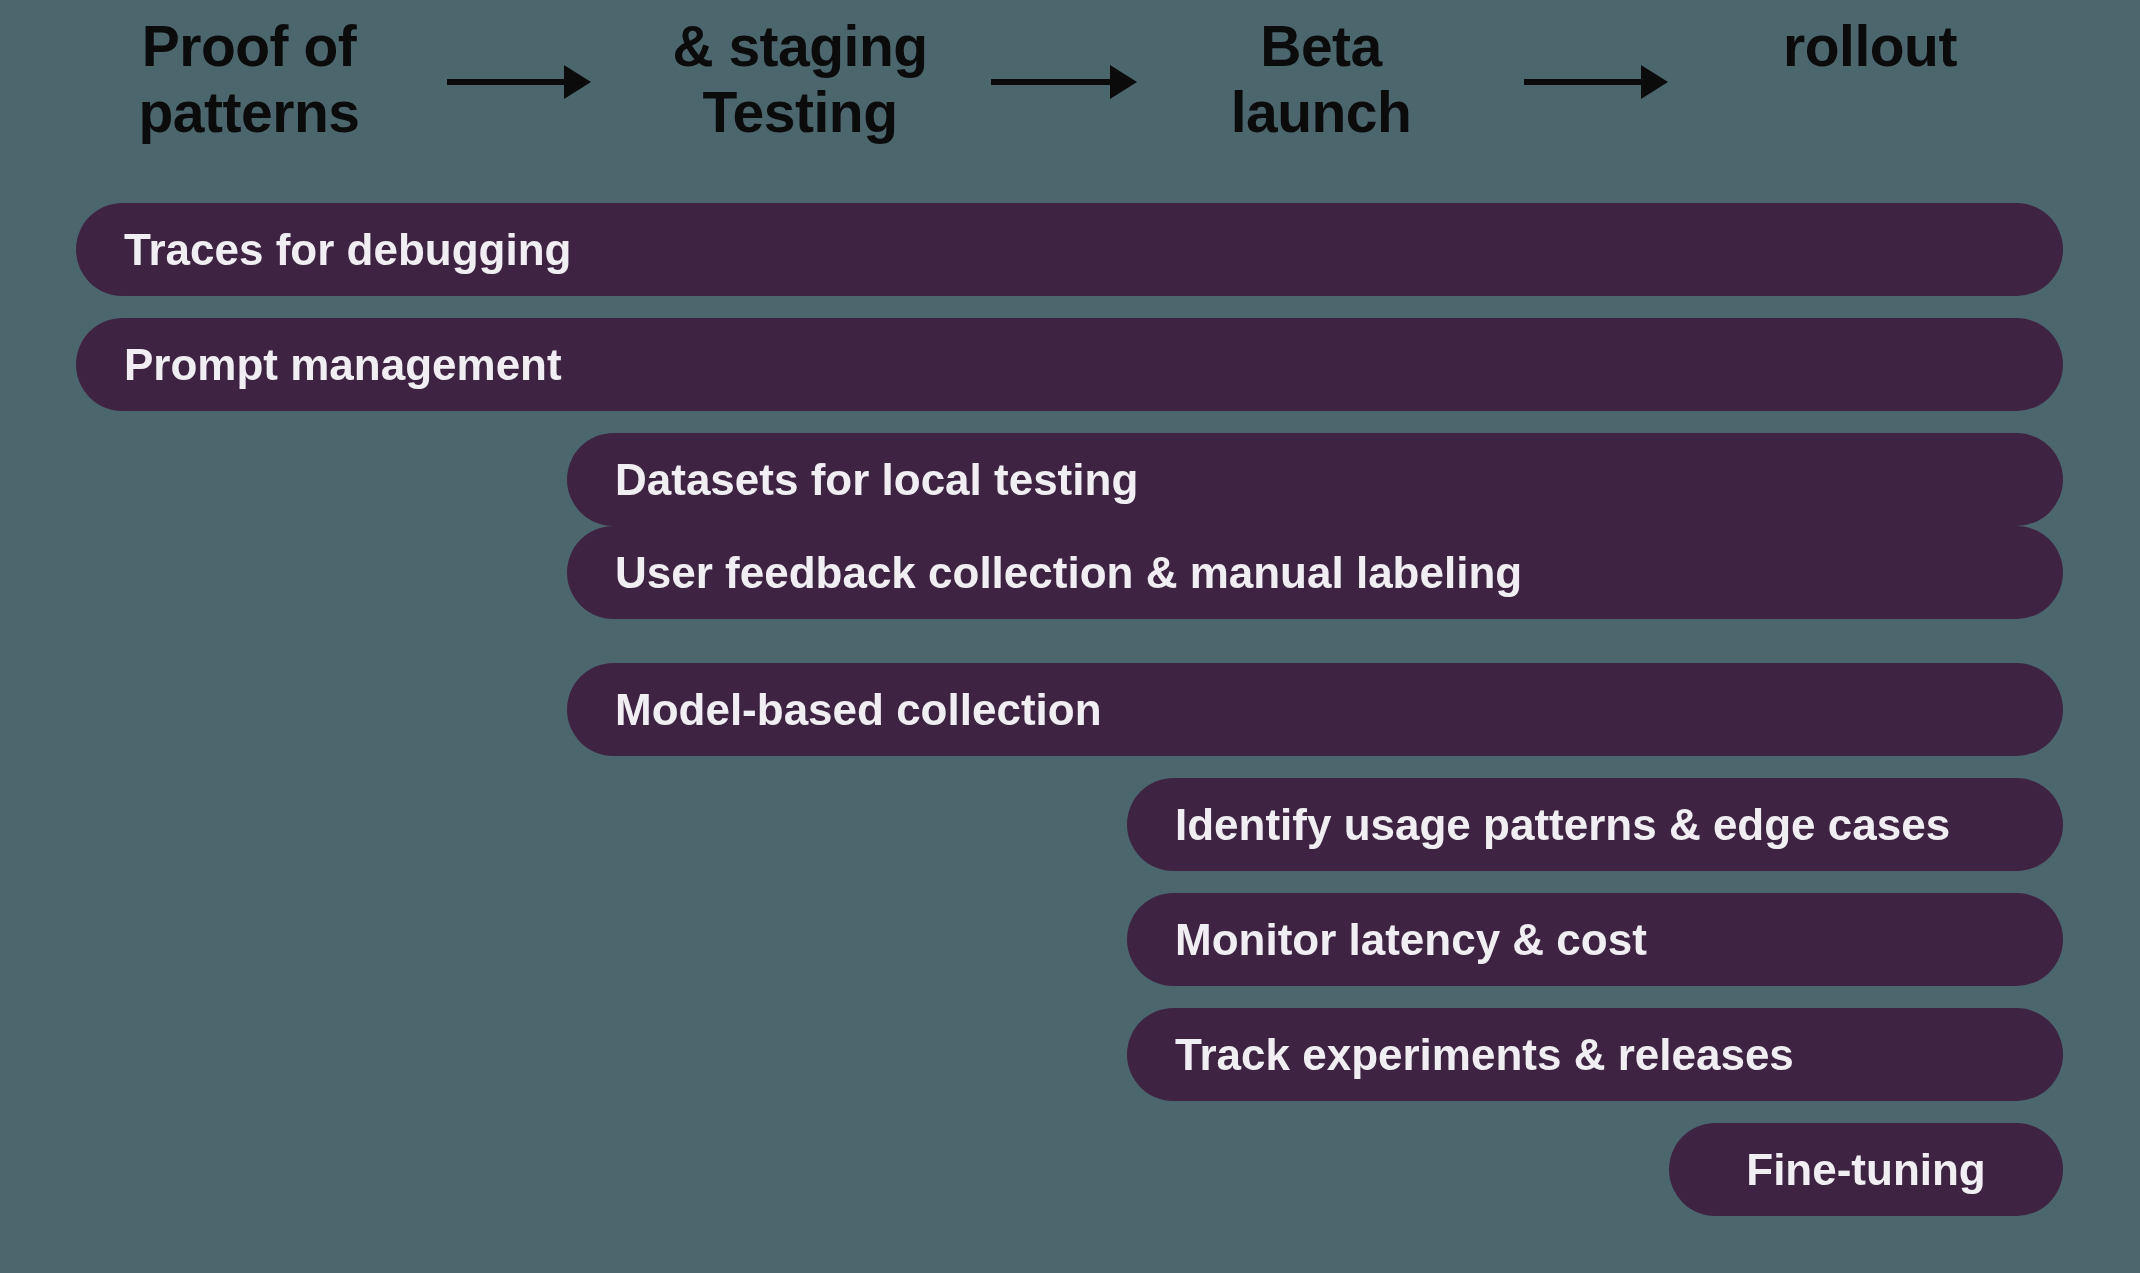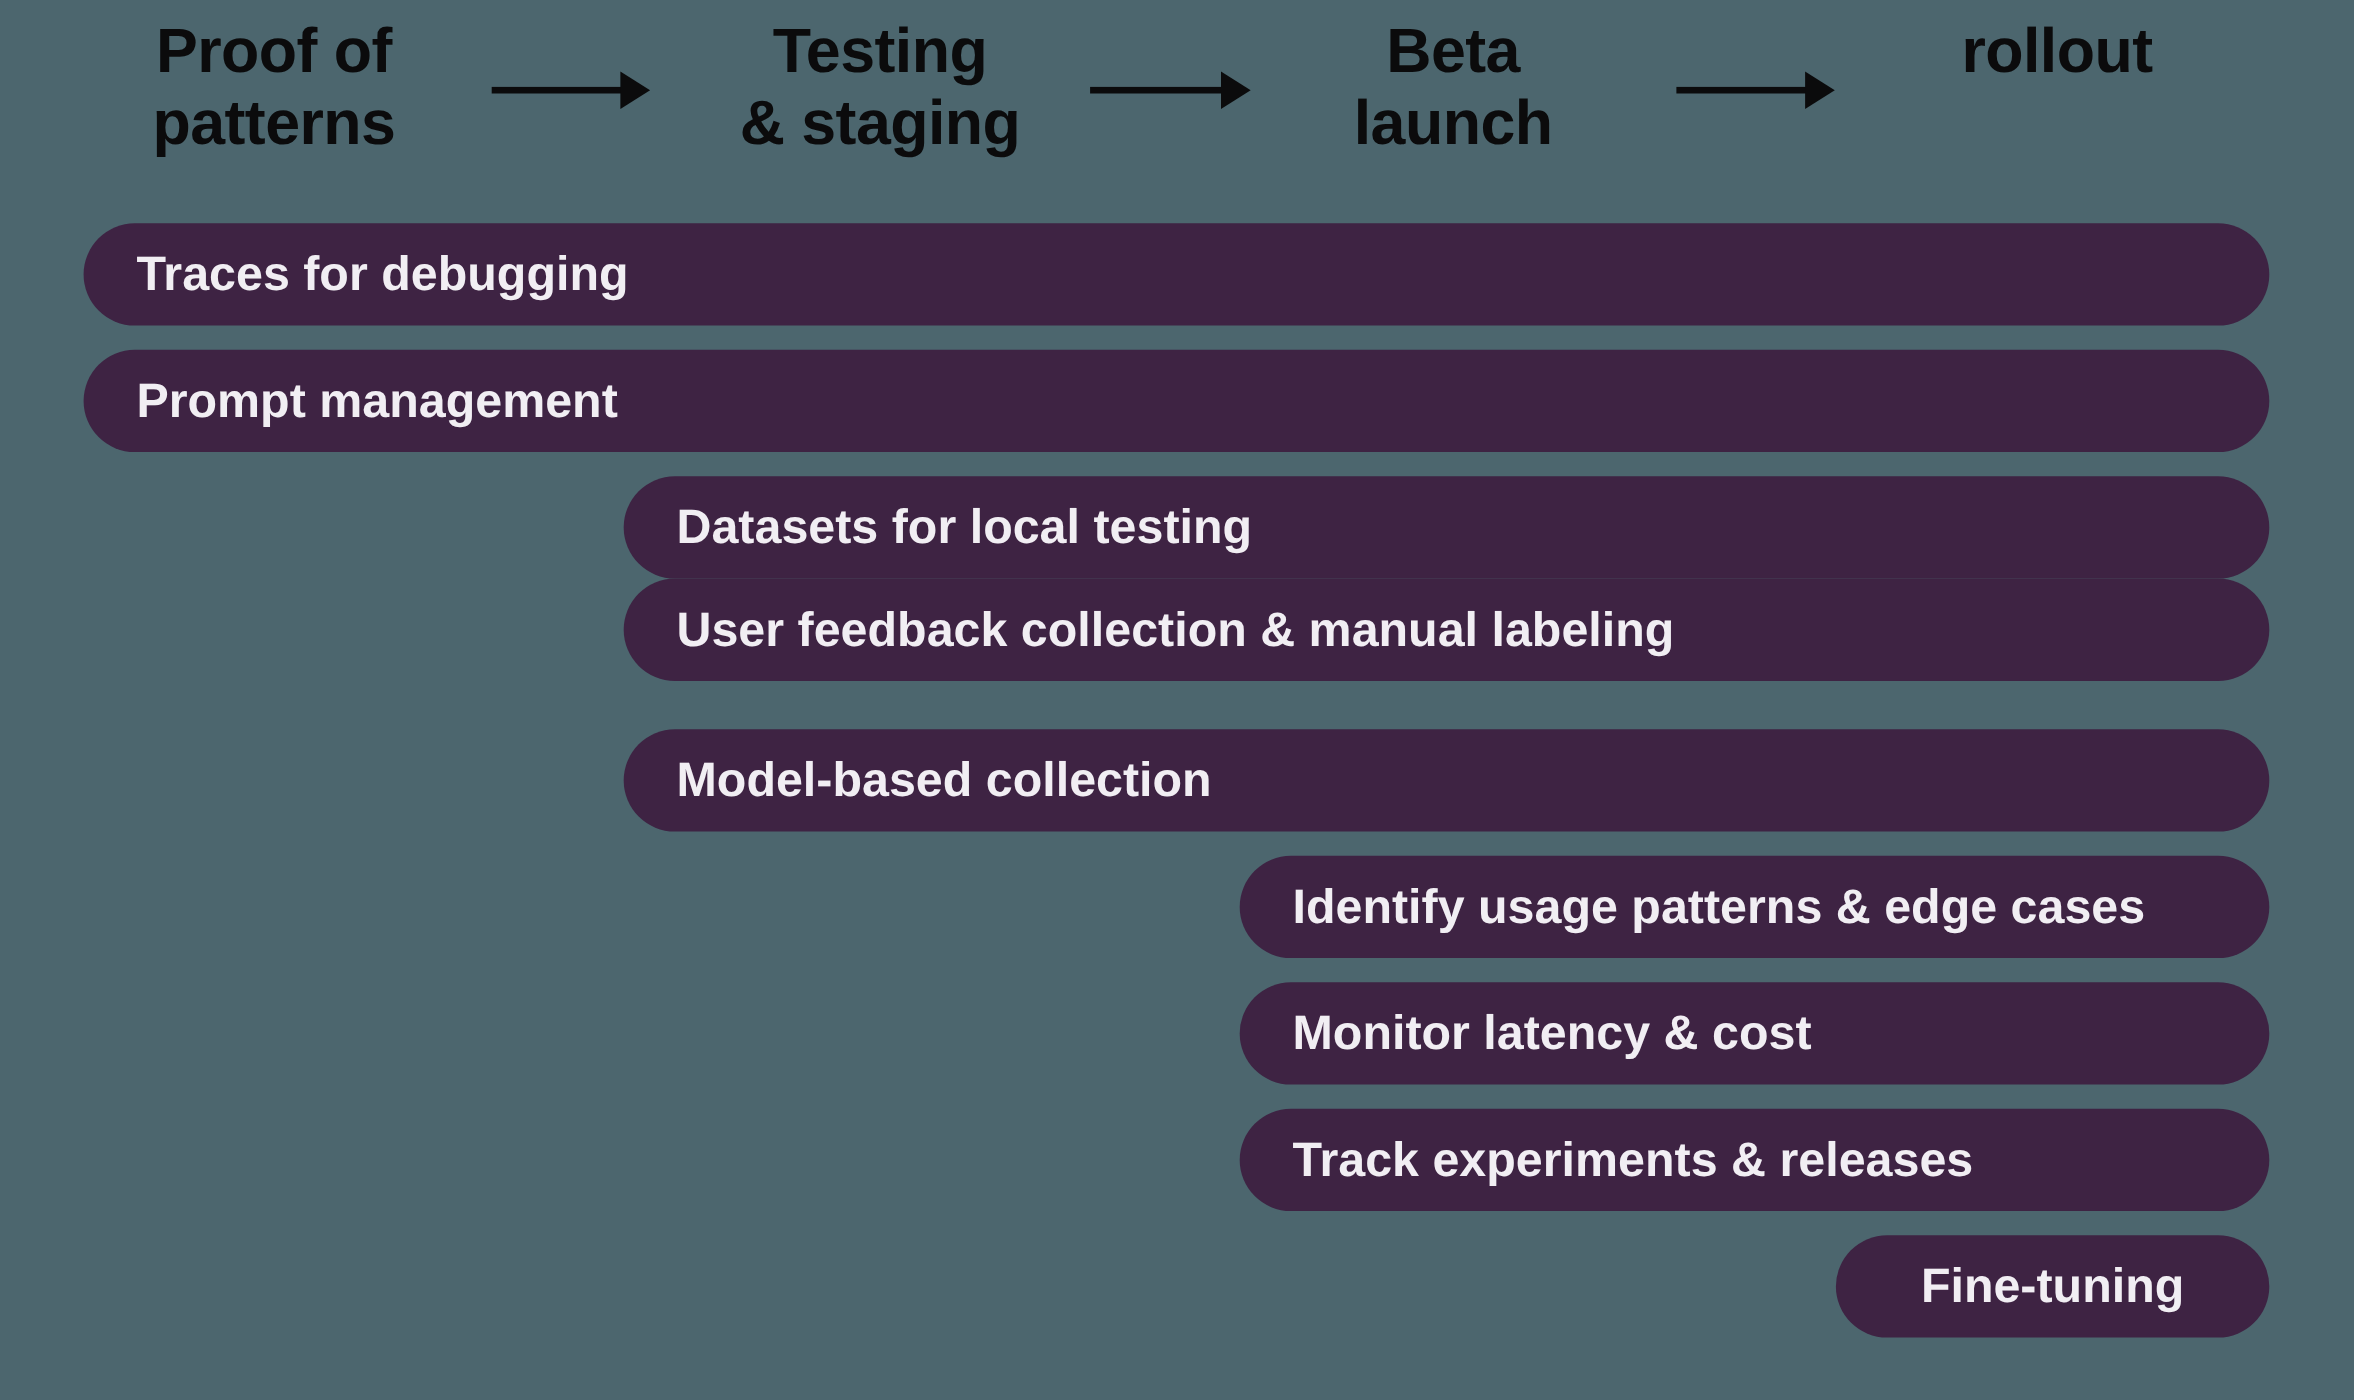--- a/index.html
+++ b/index.html
@@ -80,22 +80,22 @@
 
 <div class="canvas">
 
   <div class="phase phase1">
     <span class="pline">Proof of</span>
     <span class="pline">patterns</span>
   </div>
   <div class="arrow arrow1"></div>
 
   <div class="phase phase2">
+    <span class="pline">&amp; staging</span>
     <span class="pline">Testing</span>
-    <span class="pline">&amp; staging</span>
   </div>
   <div class="arrow arrow2"></div>
 
   <div class="phase phase3">
     <span class="pline">Beta</span>
     <span class="pline">launch</span>
   </div>
   <div class="arrow arrow3"></div>
 
   <div class="phase phase4">

